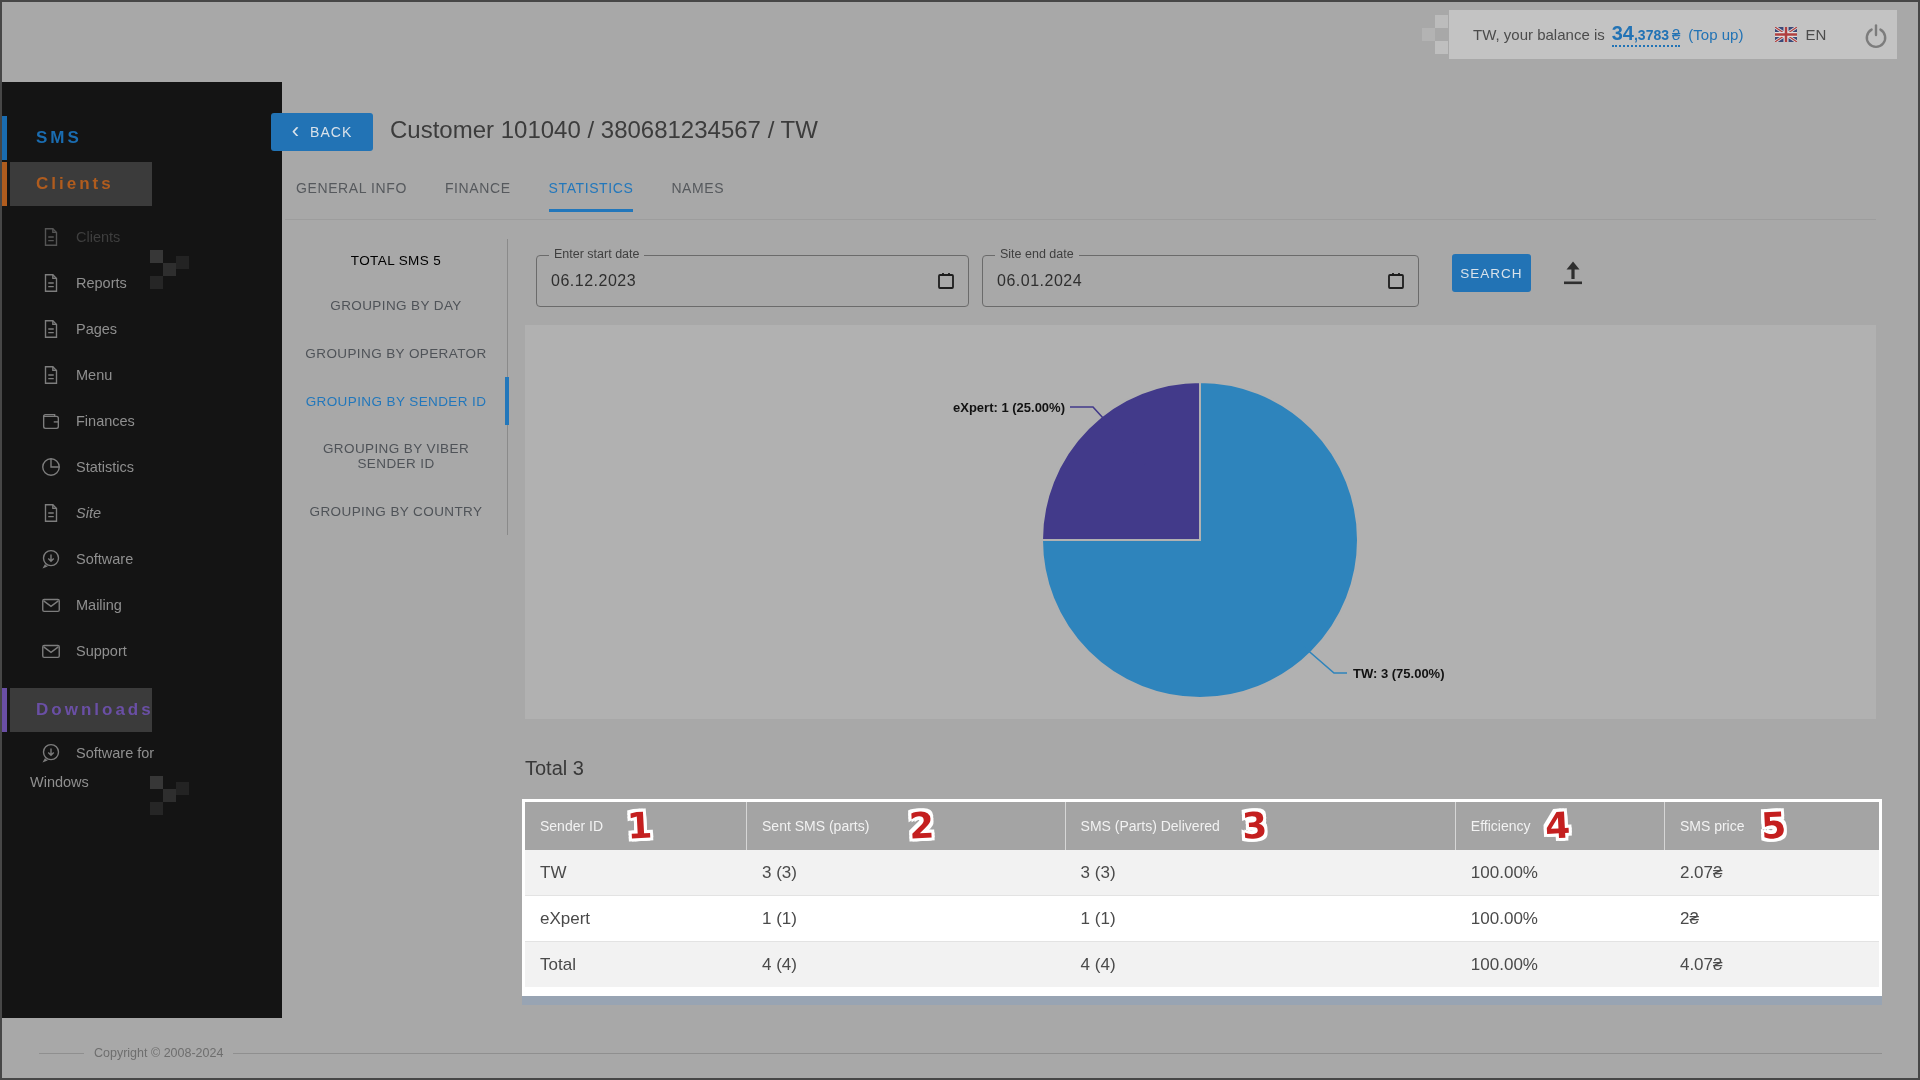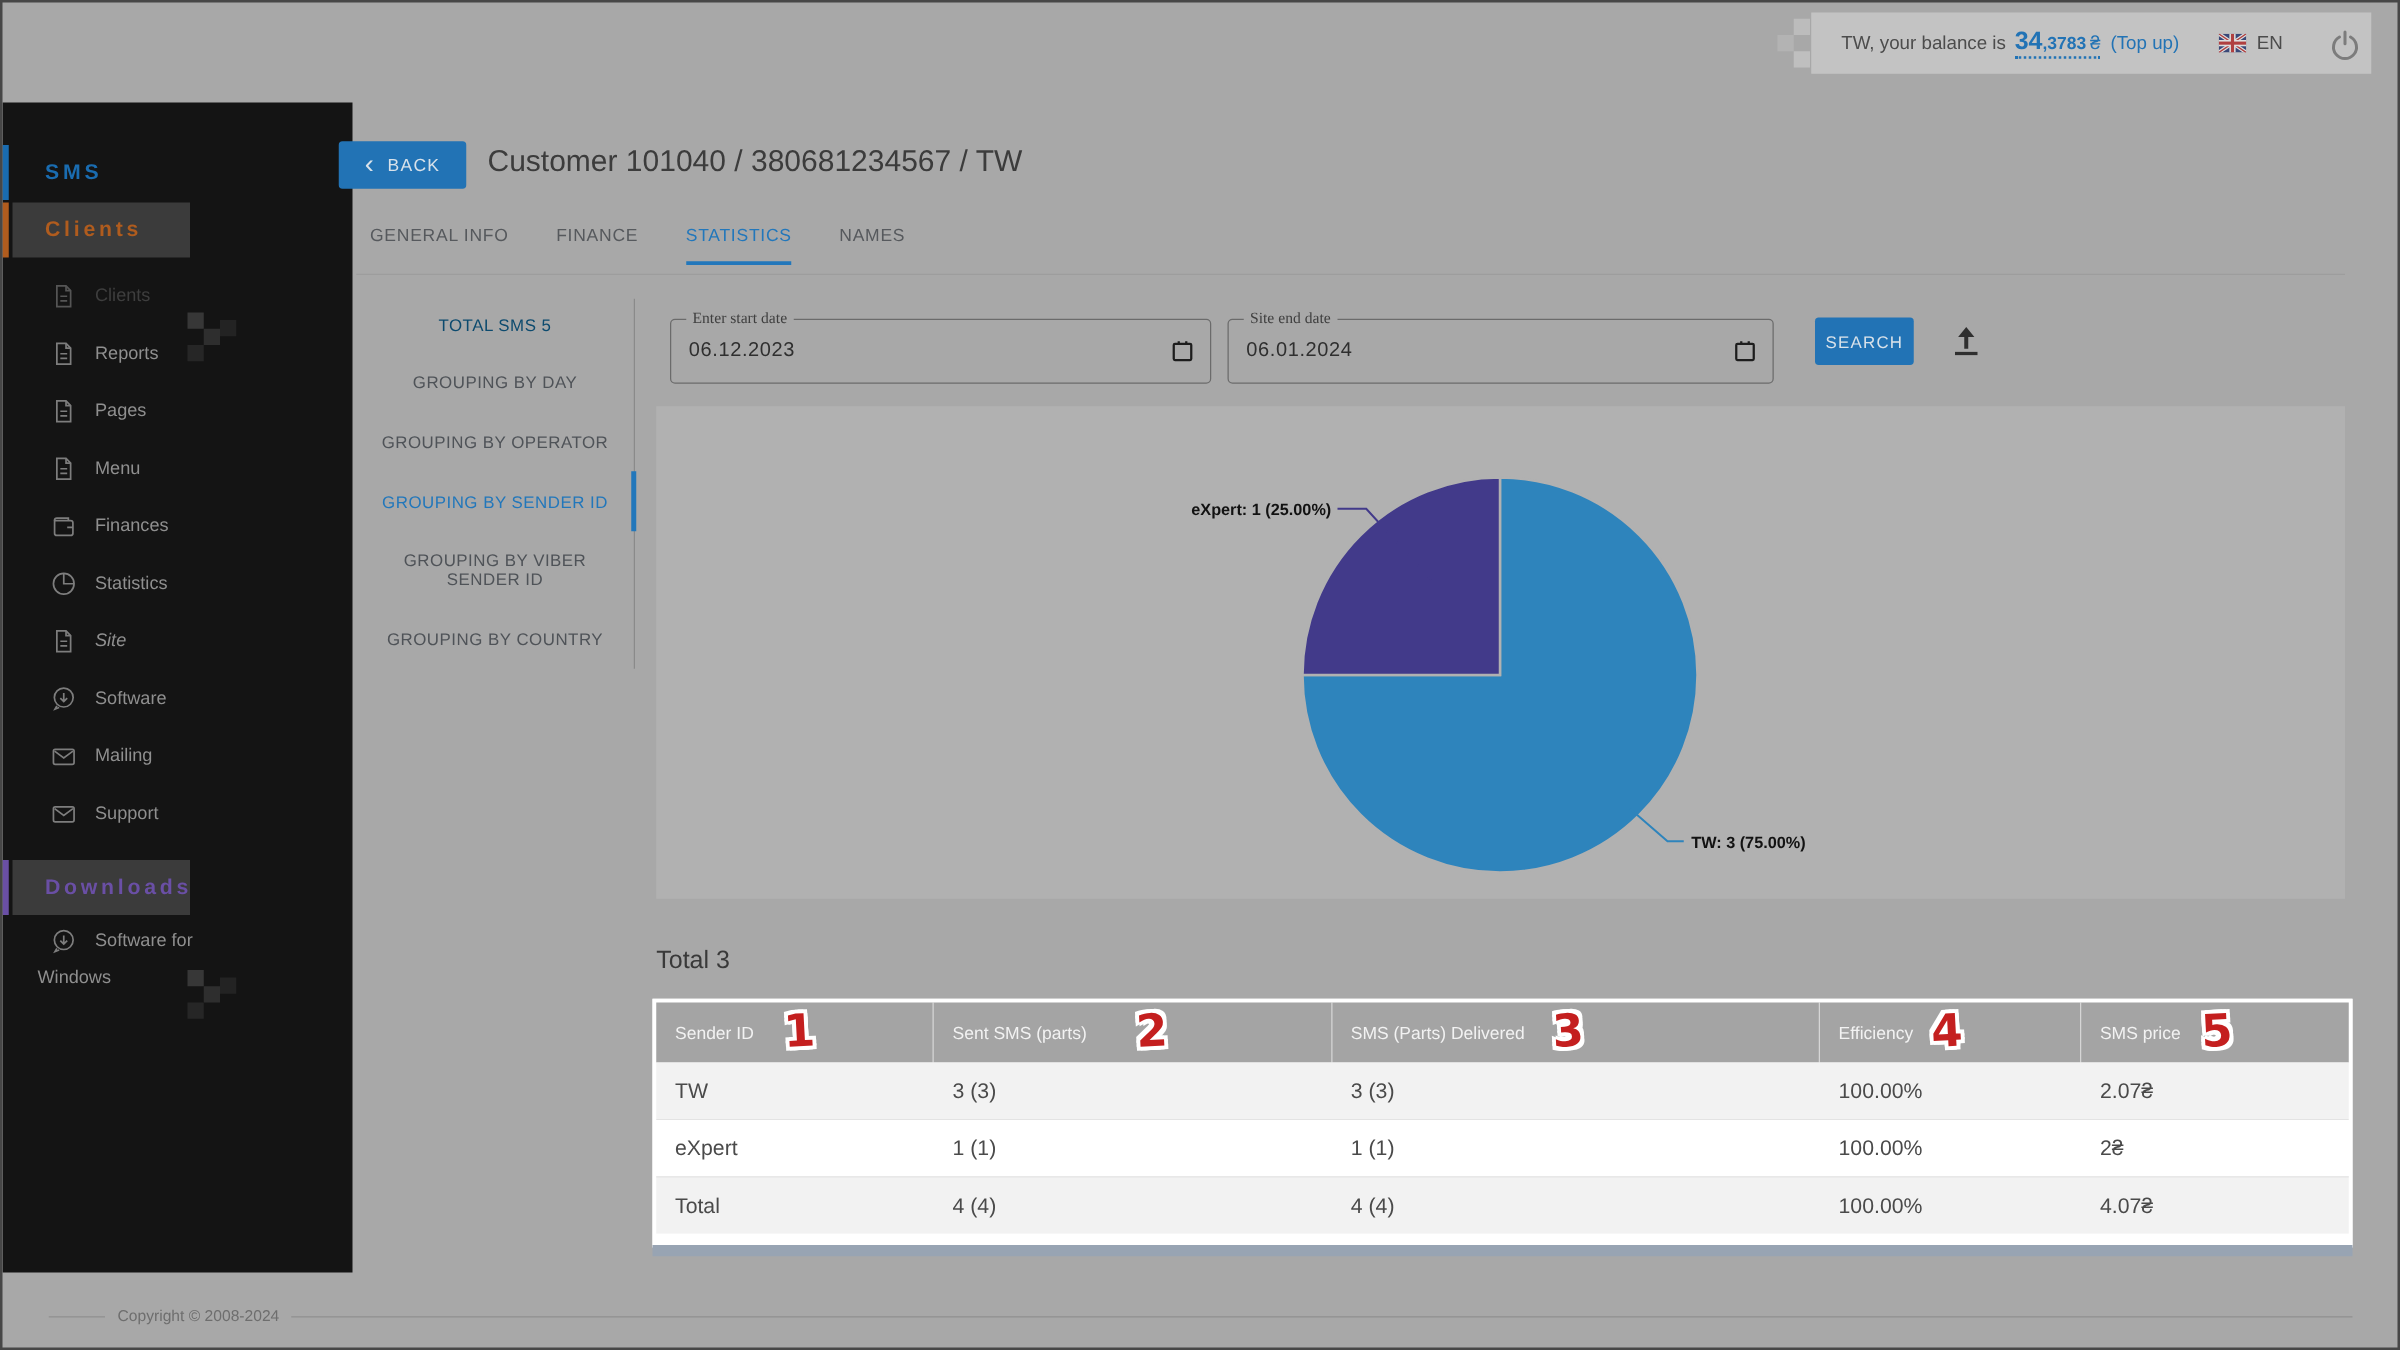--- a/index.html
+++ b/index.html
@@ -39,28 +39,28 @@
   .page-title{position:absolute;left:388px;top:114px;font-size:24px;color:#3c3c3c;}
   
   .tabs{position:absolute;left:294px;top:178px;display:flex;gap:38px;}
   .tab{font-size:14px;letter-spacing:.6px;color:#56595d;padding-bottom:13px;cursor:pointer;border-bottom:3px solid transparent;}
   .tab.active{color:#2277bb;border-bottom-color:#2277bb;}
   .tabs-divider{position:absolute;left:283px;top:217px;width:1591px;height:1px;background:#9d9d9d;}
   
   .submenu{position:absolute;left:283px;top:237px;width:222px;}
   .submenu-item{display:flex;align-items:center;justify-content:center;text-align:center;
     font-size:13.5px;letter-spacing:.4px;color:#4f5358;cursor:pointer;padding:0 10px;box-sizing:border-box;}
-  .submenu-item.muted{color:#0c4a6e;cursor:default;}
+  .submenu-item.muted{color:#000000;cursor:default;}
   .submenu-item.active{color:#2277bb;}
   .submenu-vline{position:absolute;left:505px;top:237px;width:1px;height:296px;background:#8a8a8a;}
   .submenu-active-bar{position:absolute;left:503px;top:375px;width:4px;height:48px;background:#2277bb;}
   
   .datefield{position:absolute;height:52px;border:1px solid #6b6b6b;border-radius:4px;box-sizing:border-box;
     display:flex;align-items:center;cursor:text;}
-  .datefield .legend{position:absolute;top:-9px;left:12px;background:#a8a8a8;padding:0 5px;font-size:12.5px;color:#3f3f3f;font-family:Liberation Serif, serif;}
+  .datefield .legend{position:absolute;top:-9px;left:12px;background:#a8a8a8;padding:0 5px;font-size:12.5px;color:#3f3f3f;}
   .datefield .value{margin-left:14px;font-size:16px;color:#2f2f2f;letter-spacing:.5px;}
   .datefield .cal{position:absolute;right:13px;top:15px;cursor:pointer;color:#1d1d1d;}
   .search-btn{position:absolute;left:1450px;top:252px;width:79px;height:38px;background:#2273b5;border-radius:3px;
     display:flex;align-items:center;justify-content:center;color:#d9e2ea;font-size:13.5px;letter-spacing:1px;cursor:pointer;}
   .export-btn{position:absolute;left:1556px;top:256px;width:30px;height:30px;cursor:pointer;color:#2f2f2f;}
   
   .chart-panel{position:absolute;left:523px;top:323px;width:1351px;height:394px;background:#b1b1b1;}
   .chart-title{position:absolute;left:0;top:12px;width:100%;text-align:center;font-size:20px;font-weight:bold;color:#1f1f1f;}
   .pie-label{font-size:13px;font-weight:bold;fill:#121212;}
   

